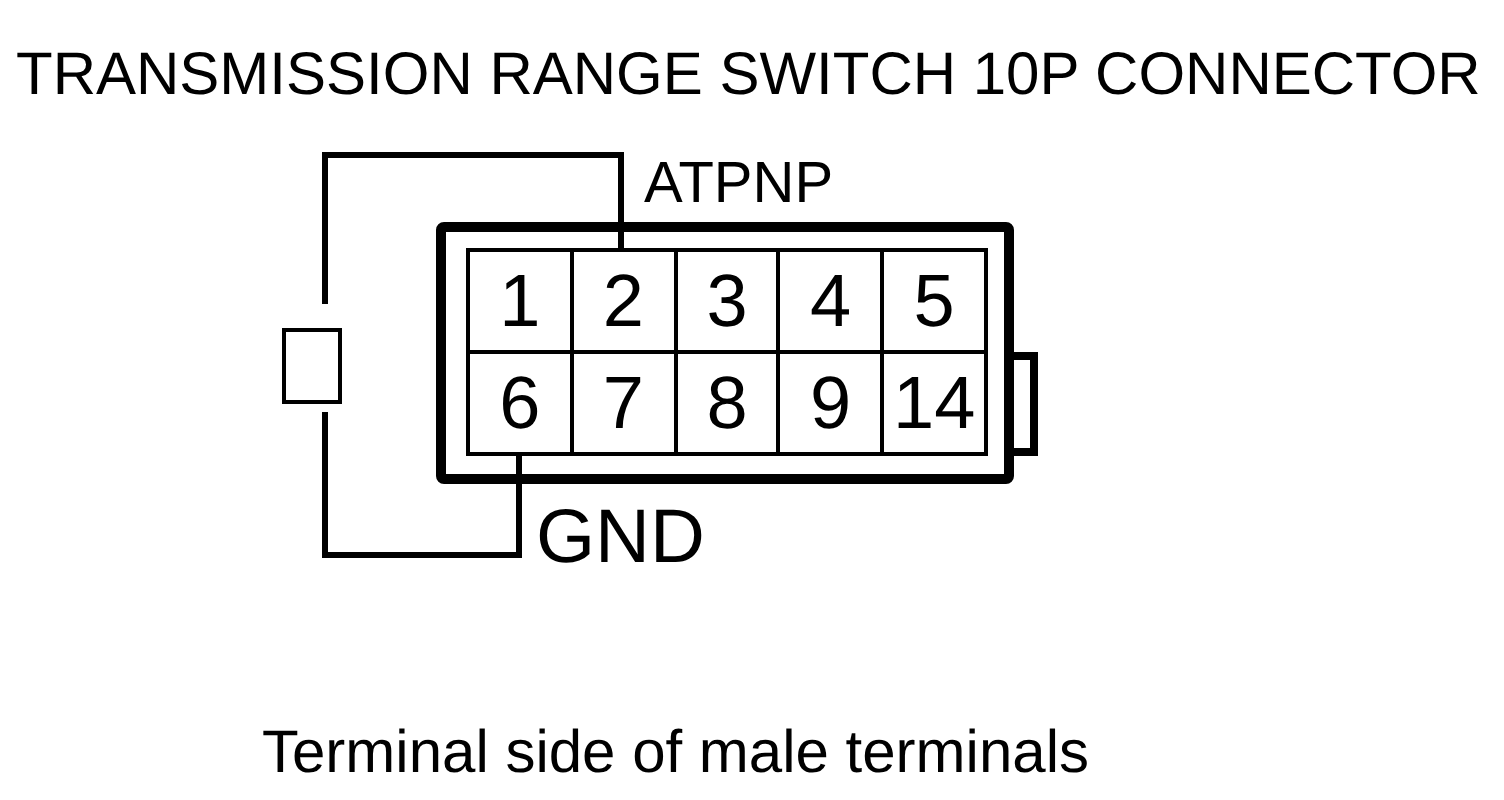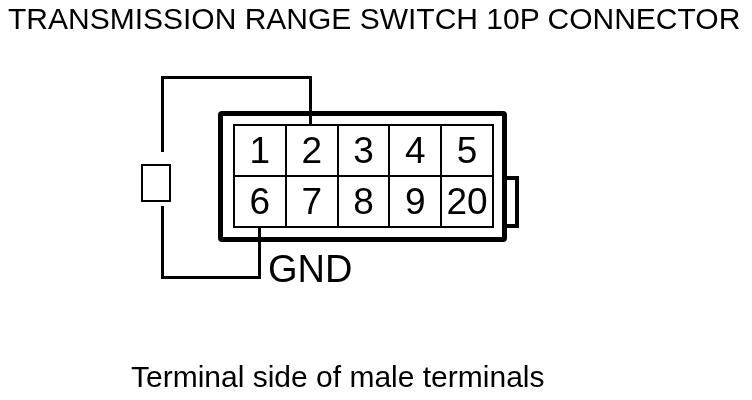--- a/index.html
+++ b/index.html
@@ -17,21 +17,21 @@
     color: #000000;
   }
   .txt {
     position: absolute;
     line-height: 1;
     white-space: nowrap;
     color: #000000;
   }
   .title {
     left: 8px;
-    top: 4px;
+    top: 23px;
     font-size: 30px;
     letter-spacing: 0px;
   }
   .caption {
     left: 131px;
     top: 362px;
     font-size: 30px;
   }
   .label-atpnp {
     left: 322px;
@@ -136,20 +136,21 @@
   <div class="pin-grid">
     <div class="pin-cell">1</div>
     <div class="pin-cell">2</div>
     <div class="pin-cell">3</div>
     <div class="pin-cell">4</div>
     <div class="pin-cell">5</div>
     <div class="pin-cell">6</div>
     <div class="pin-cell">7</div>
     <div class="pin-cell">8</div>
     <div class="pin-cell">9</div>
-    <div class="pin-cell">20</div>
+    <div class="pin-cell">14</div>
   </div>
 
+  <div class="txt lbl label-atpnp">ATPNP</div>
   <div class="txt lbl label-gnd">GND</div>
 
   <div class="txt caption">Terminal side of male terminals</div>
 
 </div>
 
 </body></html>

